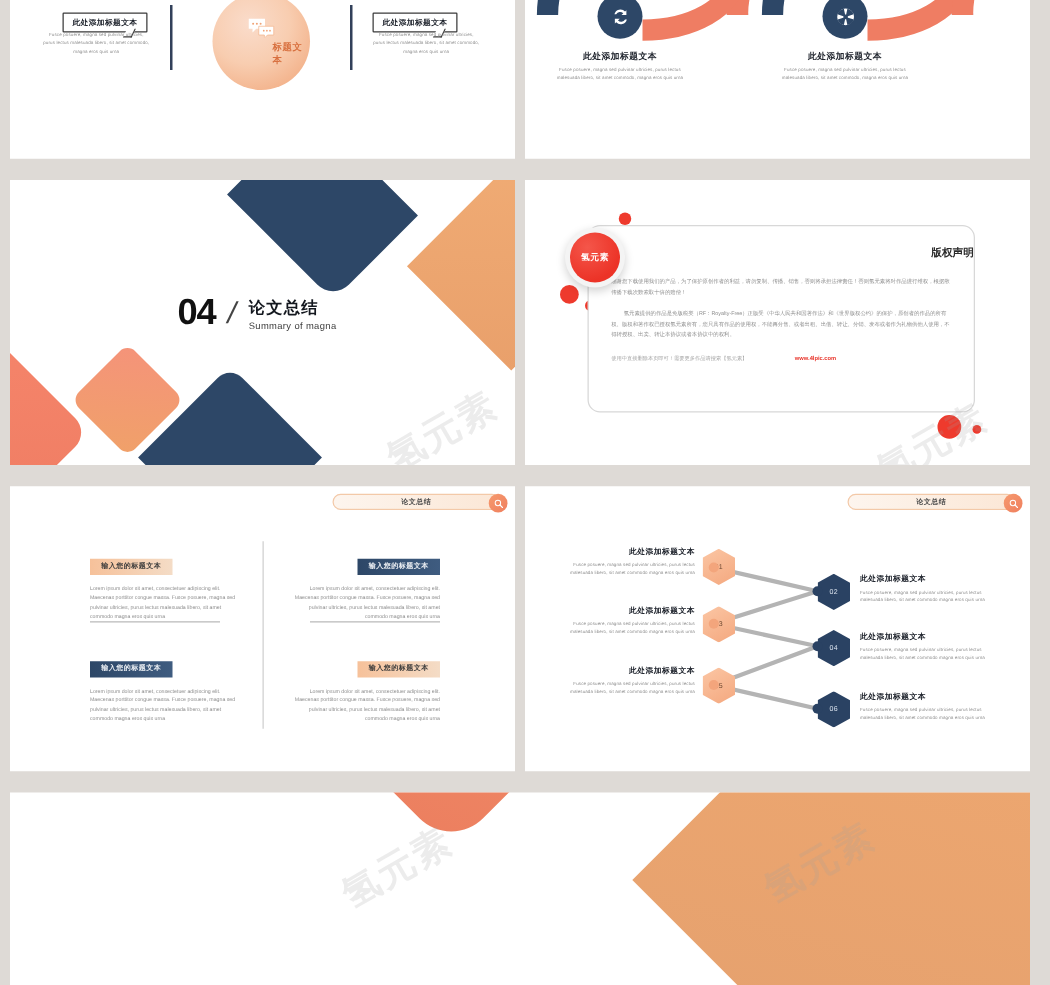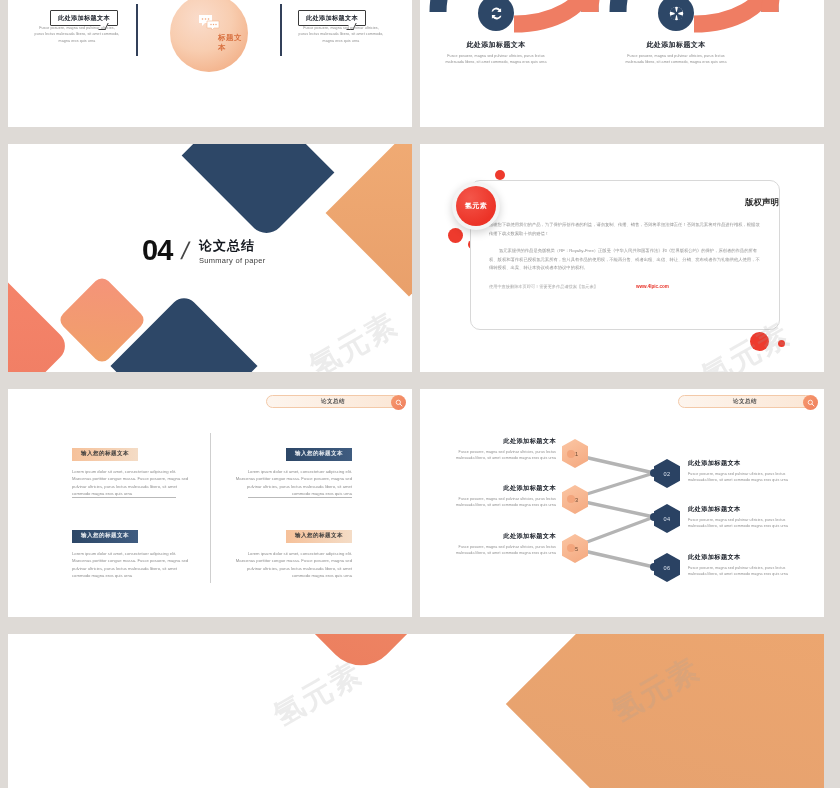--- a/index.html
+++ b/index.html
@@ -303,21 +303,21 @@
     <div class="shp tri-navy-top"></div>
     <div class="shp orange-right"></div>
     <div class="shp coral-left"></div>
     <div class="shp diamond"></div>
     <div class="shp tri-navy-bot"></div>
     <div class="heading">
       <div class="num">04</div>
       <div class="slash">/</div>
       <div class="htxt">
         <div class="cn">论文总结</div>
-        <div class="en">Summary of paper</div>
+        <div class="en">Summary of magna</div>
       </div>
     </div>
     <div class="wm" style="right:10px;bottom:6px;">氢元素</div>
   </div>
 
   <div class="slide s4">
     <div class="dot d1"></div>
     <div class="dot d2"></div>
     <div class="dot d3"></div>
     <div class="dot d4"></div>

